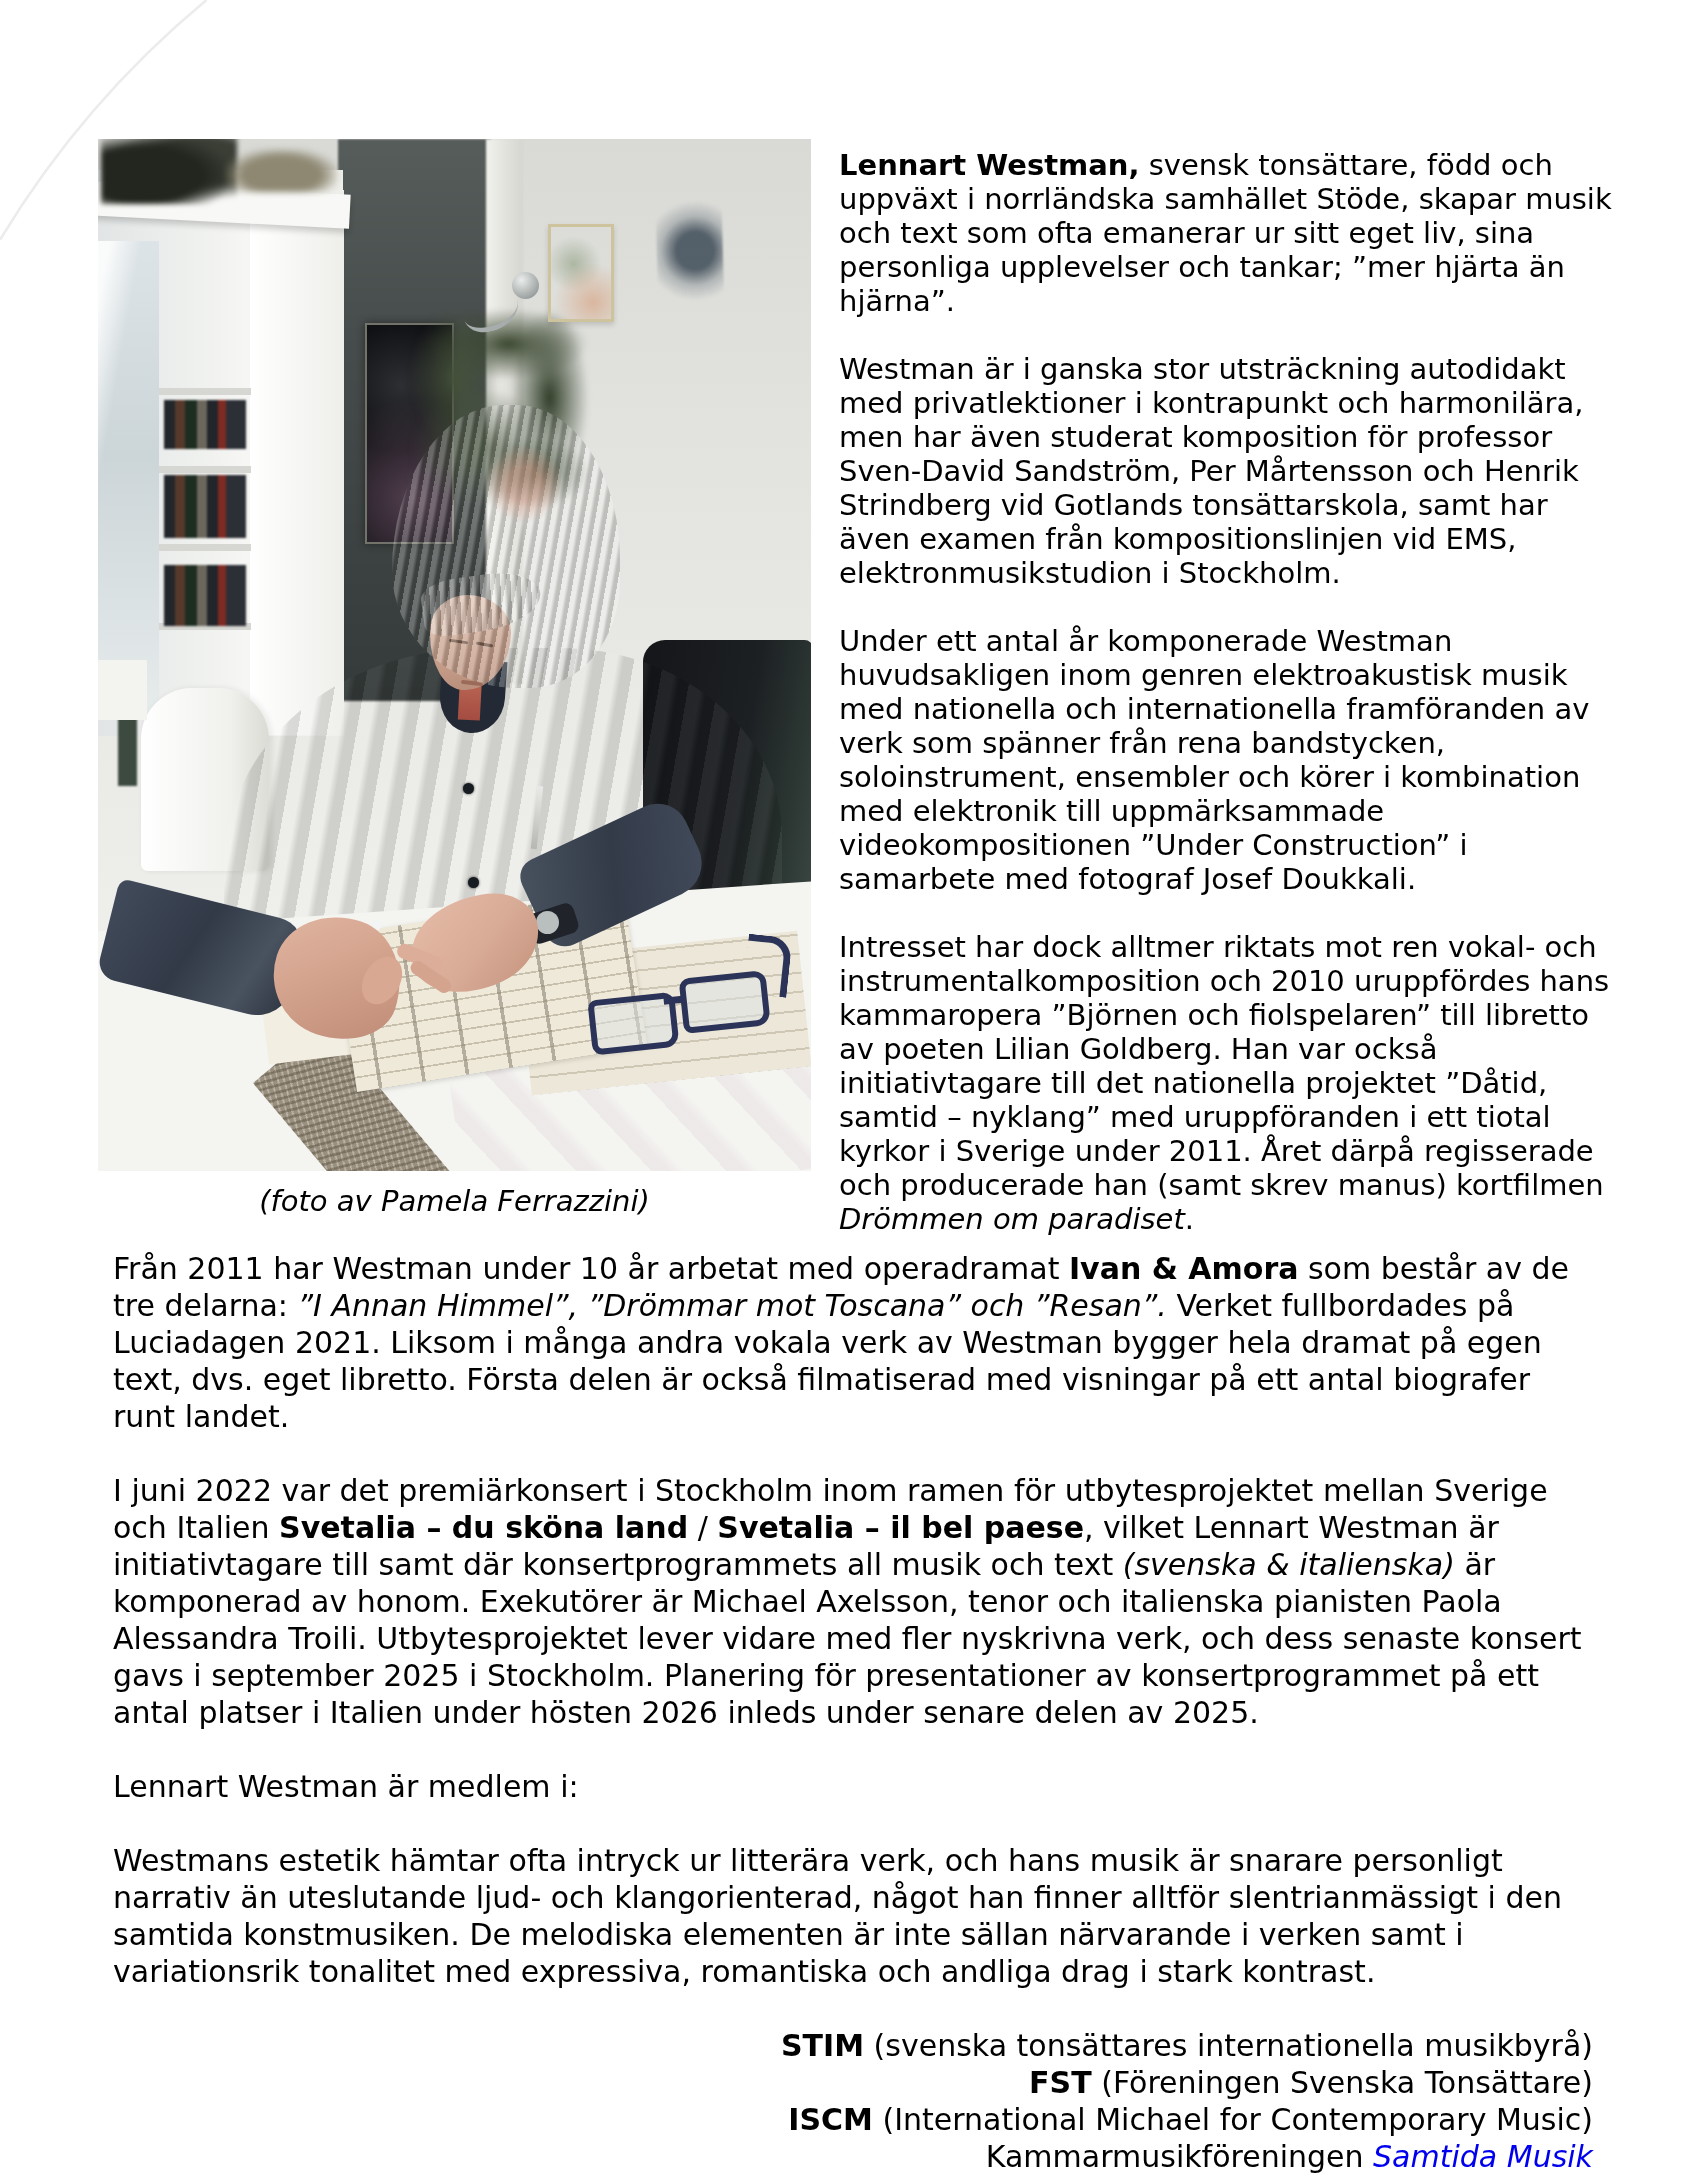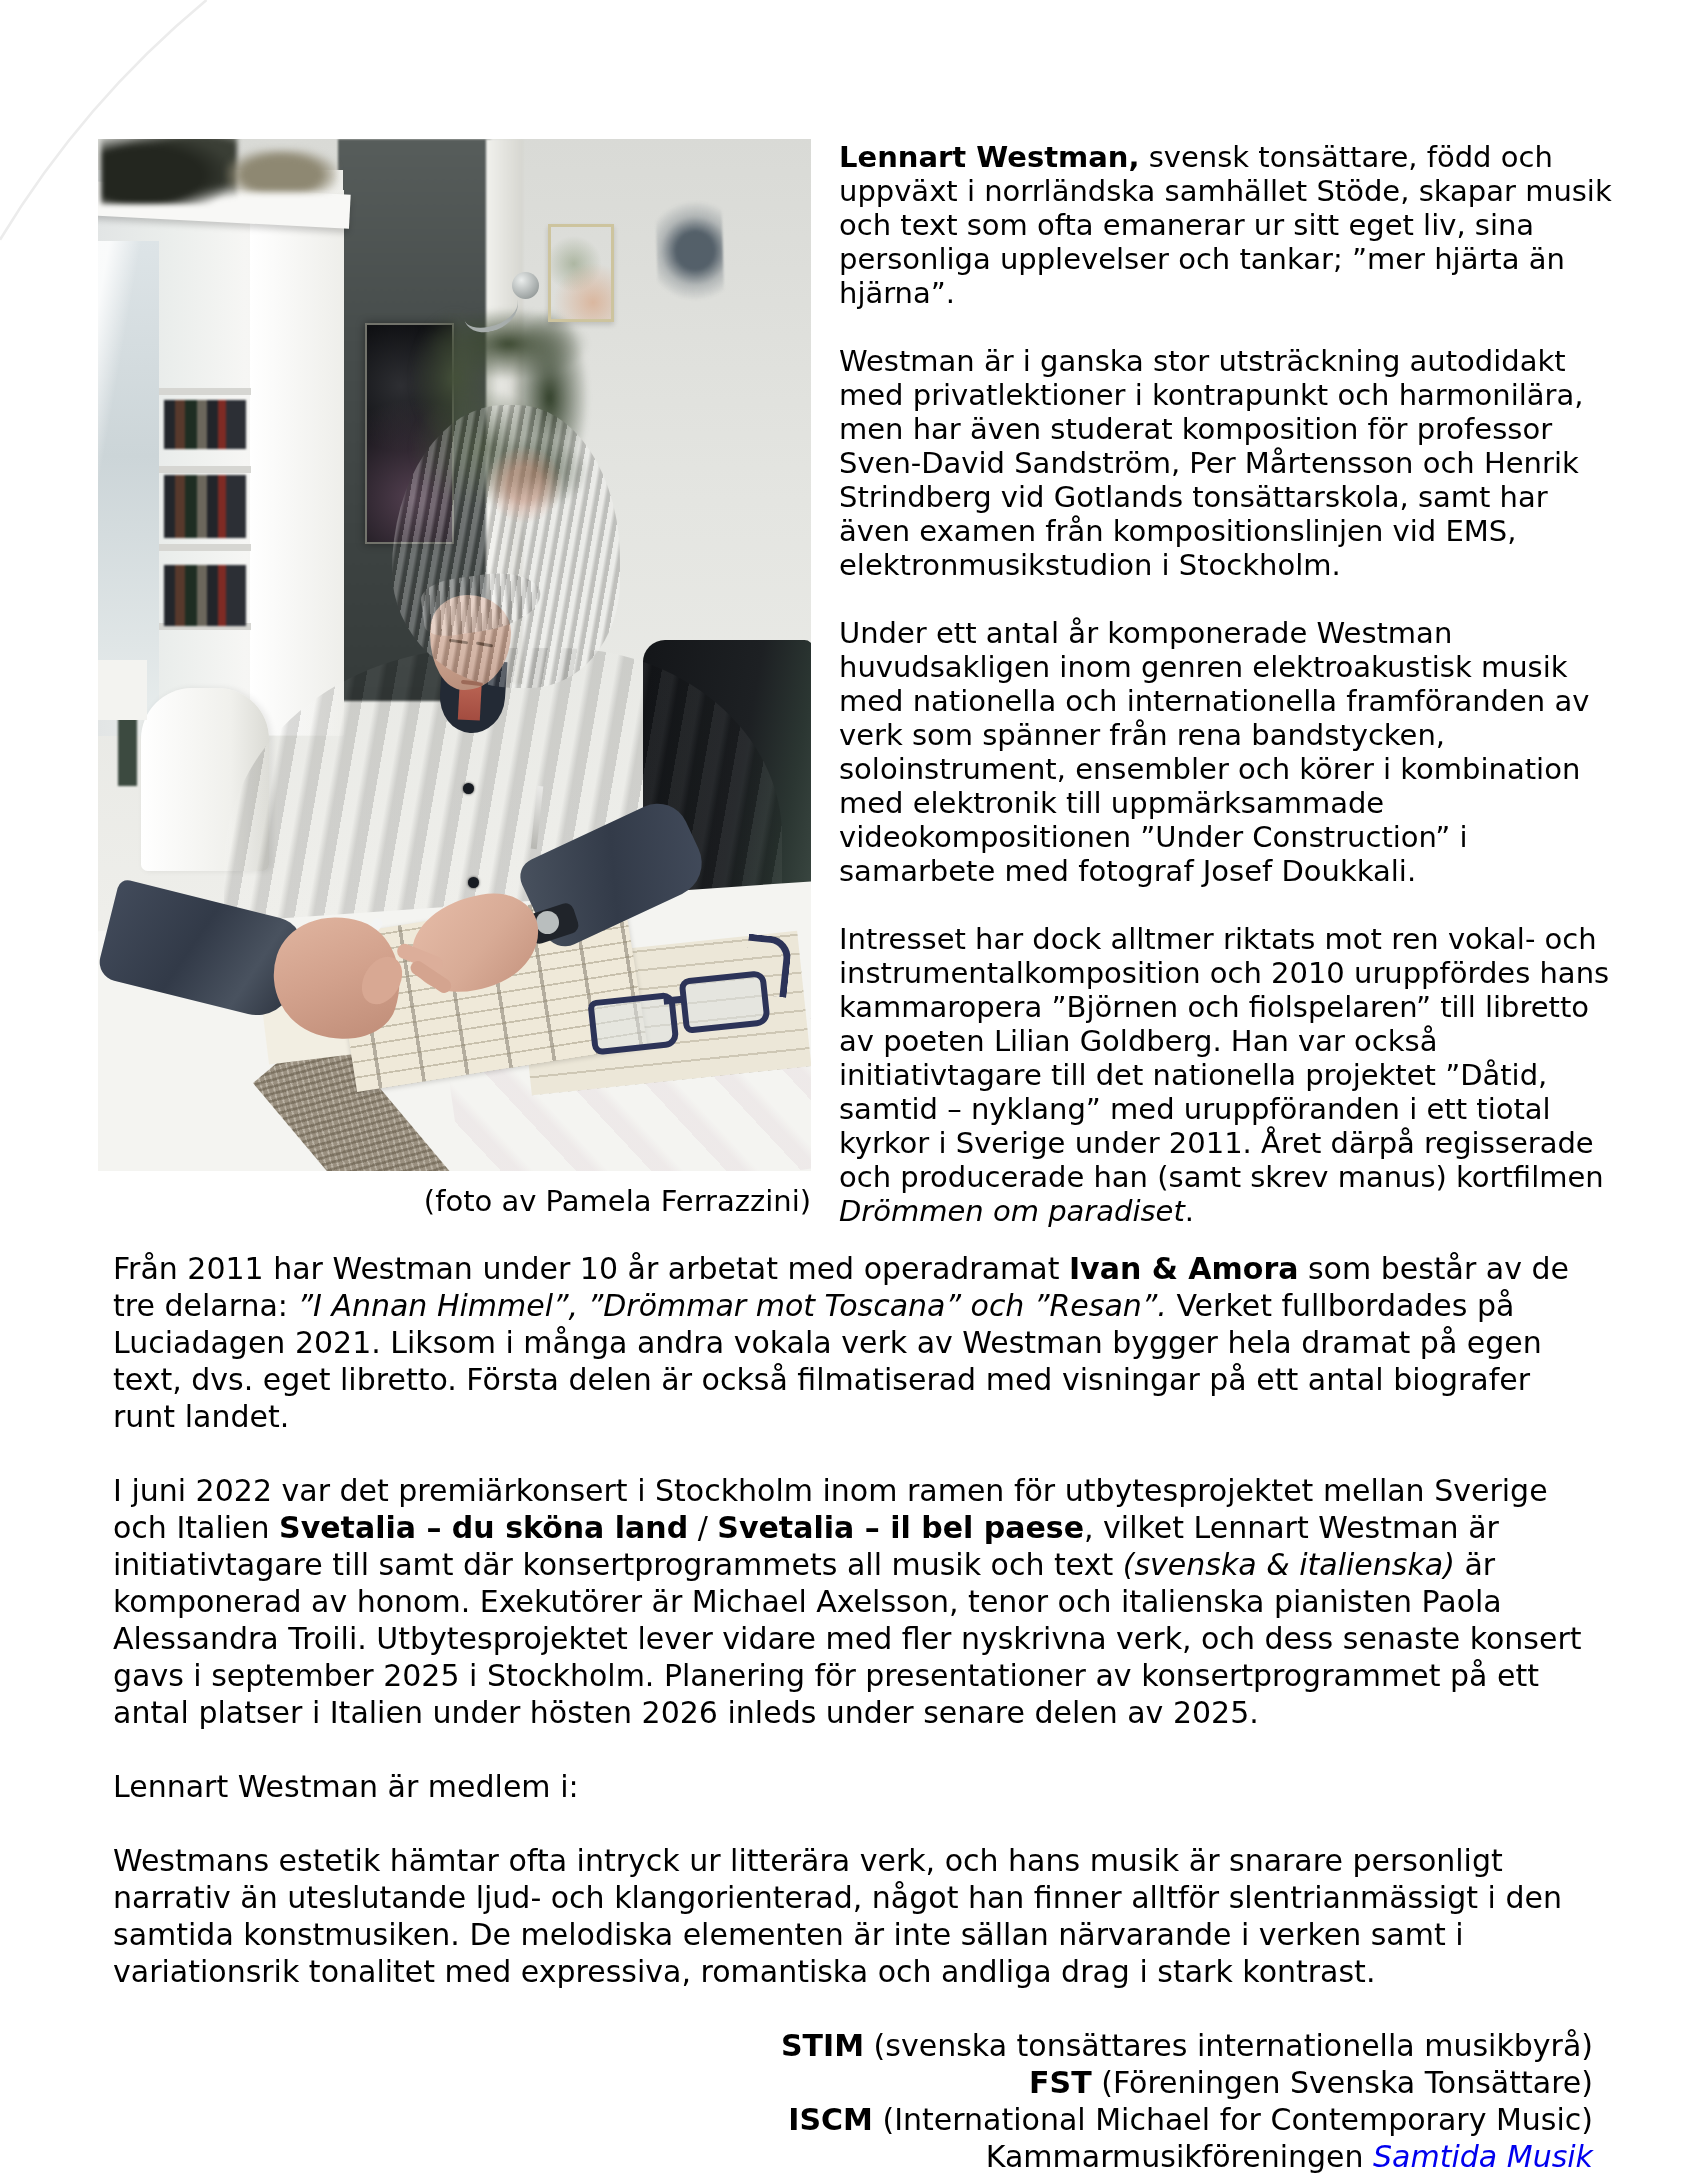--- a/index.html
+++ b/index.html
@@ -12,30 +12,30 @@
   #page { position:relative; width:1703px; height:2181px; overflow:hidden; background:#ffffff; }
 
   
   #arc-svg { position:absolute; left:0; top:0; z-index:0; }
 
   
   .bio {
     position:absolute; left:839px; top:140px; width:785px;
     font-size:29px; line-height:34px; z-index:3;
   }
-  .bio p { margin:0 0 34px 0; }
+  .bio p { margin:8px 0 34px 0; }
   .main {
     position:absolute; left:113px; top:1250px; width:1480px;
     font-size:30px; line-height:37px; z-index:3;
   }
   .main p { margin:0 0 37px 0; }
   .members div { line-height:37px;text-align:right; }
   .caption {
     position:absolute; left:98px; top:1184px; width:713px;
-    text-align:right; font-size:29px; z-index:3;
+    text-align:center; font-size:29px; font-style:italic; z-index:3;
   }
   .b { font-weight:bold; }
   .i { font-style:italic; }
   a.link { color:#0000ee; font-style:italic; text-decoration:none; }
 
   
   .photo {
     position:absolute; left:98px; top:139px; width:713px; height:1032px;
     overflow:hidden; background:#e7e8e4; z-index:2;
   }

